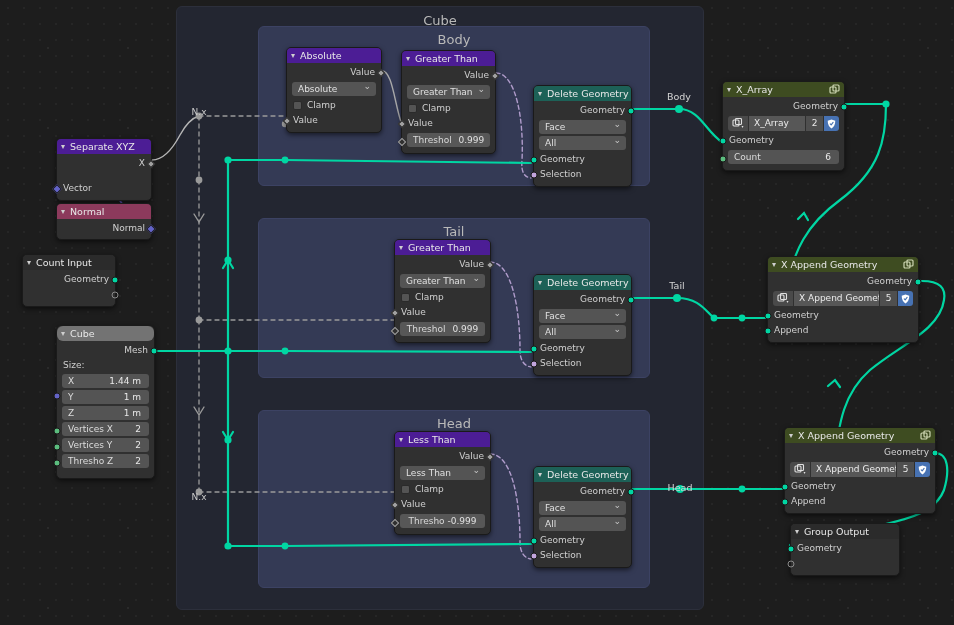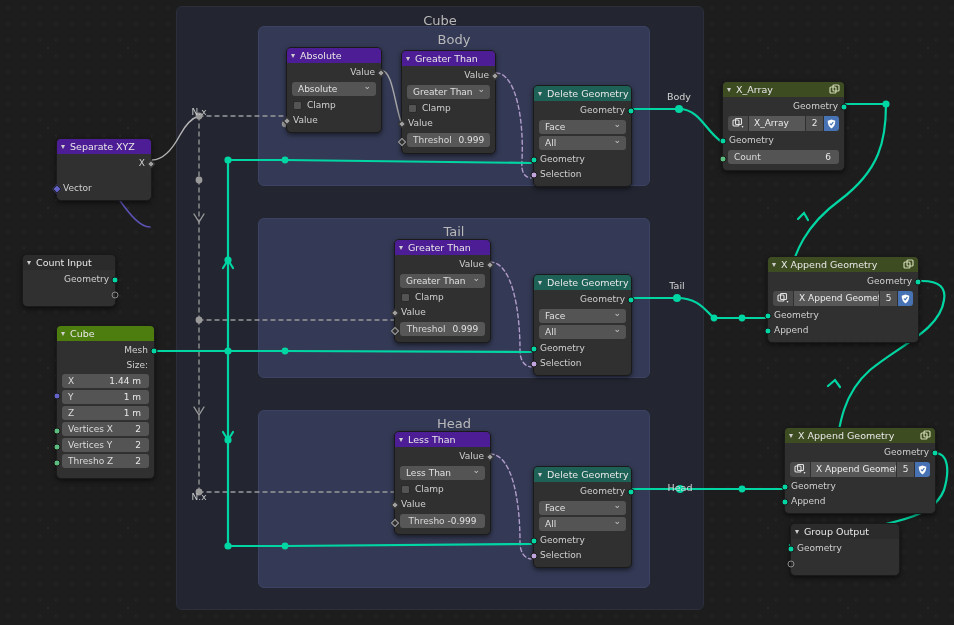--- a/index.html
+++ b/index.html
@@ -60,21 +60,21 @@
     overflow: hidden;
   }
   .node-header .chev {
     display:inline-block;
     width: 9px;
     color: #cfcfcf;
     font-size: 8px;
     transform: translateY(-1px);
   }
   .hdr-blue   { background:#4c1d95; }
-  .hdr-green  { background:#4d7c0f; }
+  .hdr-green  { background:#737373;border-radius:6px; }
   .hdr-teal   { background:#1d6157; }
   .hdr-red    { background:#8c3a5c; }
   .hdr-dark   { background:#2b2b2b; }
   .hdr-olive  { background:#3e4c21; }
 
   .node-body { padding: 2px 0 4px 0; }
 
   .row {
     position: relative;
     height: 15px;
@@ -170,21 +170,21 @@
     position:absolute; left: 6px; top: 3px;
     width: 9px; height: 9px;
     background: #545454;
     border-radius: 2px;
     border: 1px solid #2a2a2a;
     box-sizing: border-box;
   }
   .sizelabel {
     font-size: 9px; color:#cfcfcf;
     padding: 1px 6px 0 6px;
-    height: 13px; line-height: 13px; text-align: right;
+    height: 13px; line-height: 13px;
   }
 
   
   .idblock {
     margin: 2px 5px;
     height: 15px;
     display: flex;
     align-items: stretch;
     gap: 1px;
     font-size: 9px;
@@ -355,20 +355,31 @@
         <span>X</span>
         <span class="sock right s-diamond"></span>
       </div>
       <div class="row in" style="margin-top:10px;">
         <span class="sock left s-vecdiamond"></span>
         <span>Vector</span>
       </div>
     </div>
   </div>
 
+  <div class="node" style="left:56px; top:203px; width:96px;">
+    <div class="node-header hdr-red">
+      <span class="chev">▾</span><span>Normal</span>
+    </div>
+    <div class="node-body" style="padding-bottom:3px;">
+      <div class="row out">
+        <span>Normal</span>
+        <span class="sock right s-vecdiamond"></span>
+      </div>
+    </div>
+  </div>
 
   <div class="node" style="left:22px; top:254px; width:94px;">
     <div class="node-header hdr-dark">
       <span class="chev">▾</span><span>Count Input</span>
     </div>
     <div class="node-body">
       <div class="row out">
         <span>Geometry</span>
         <span class="sock right s-geo"></span>
       </div>

